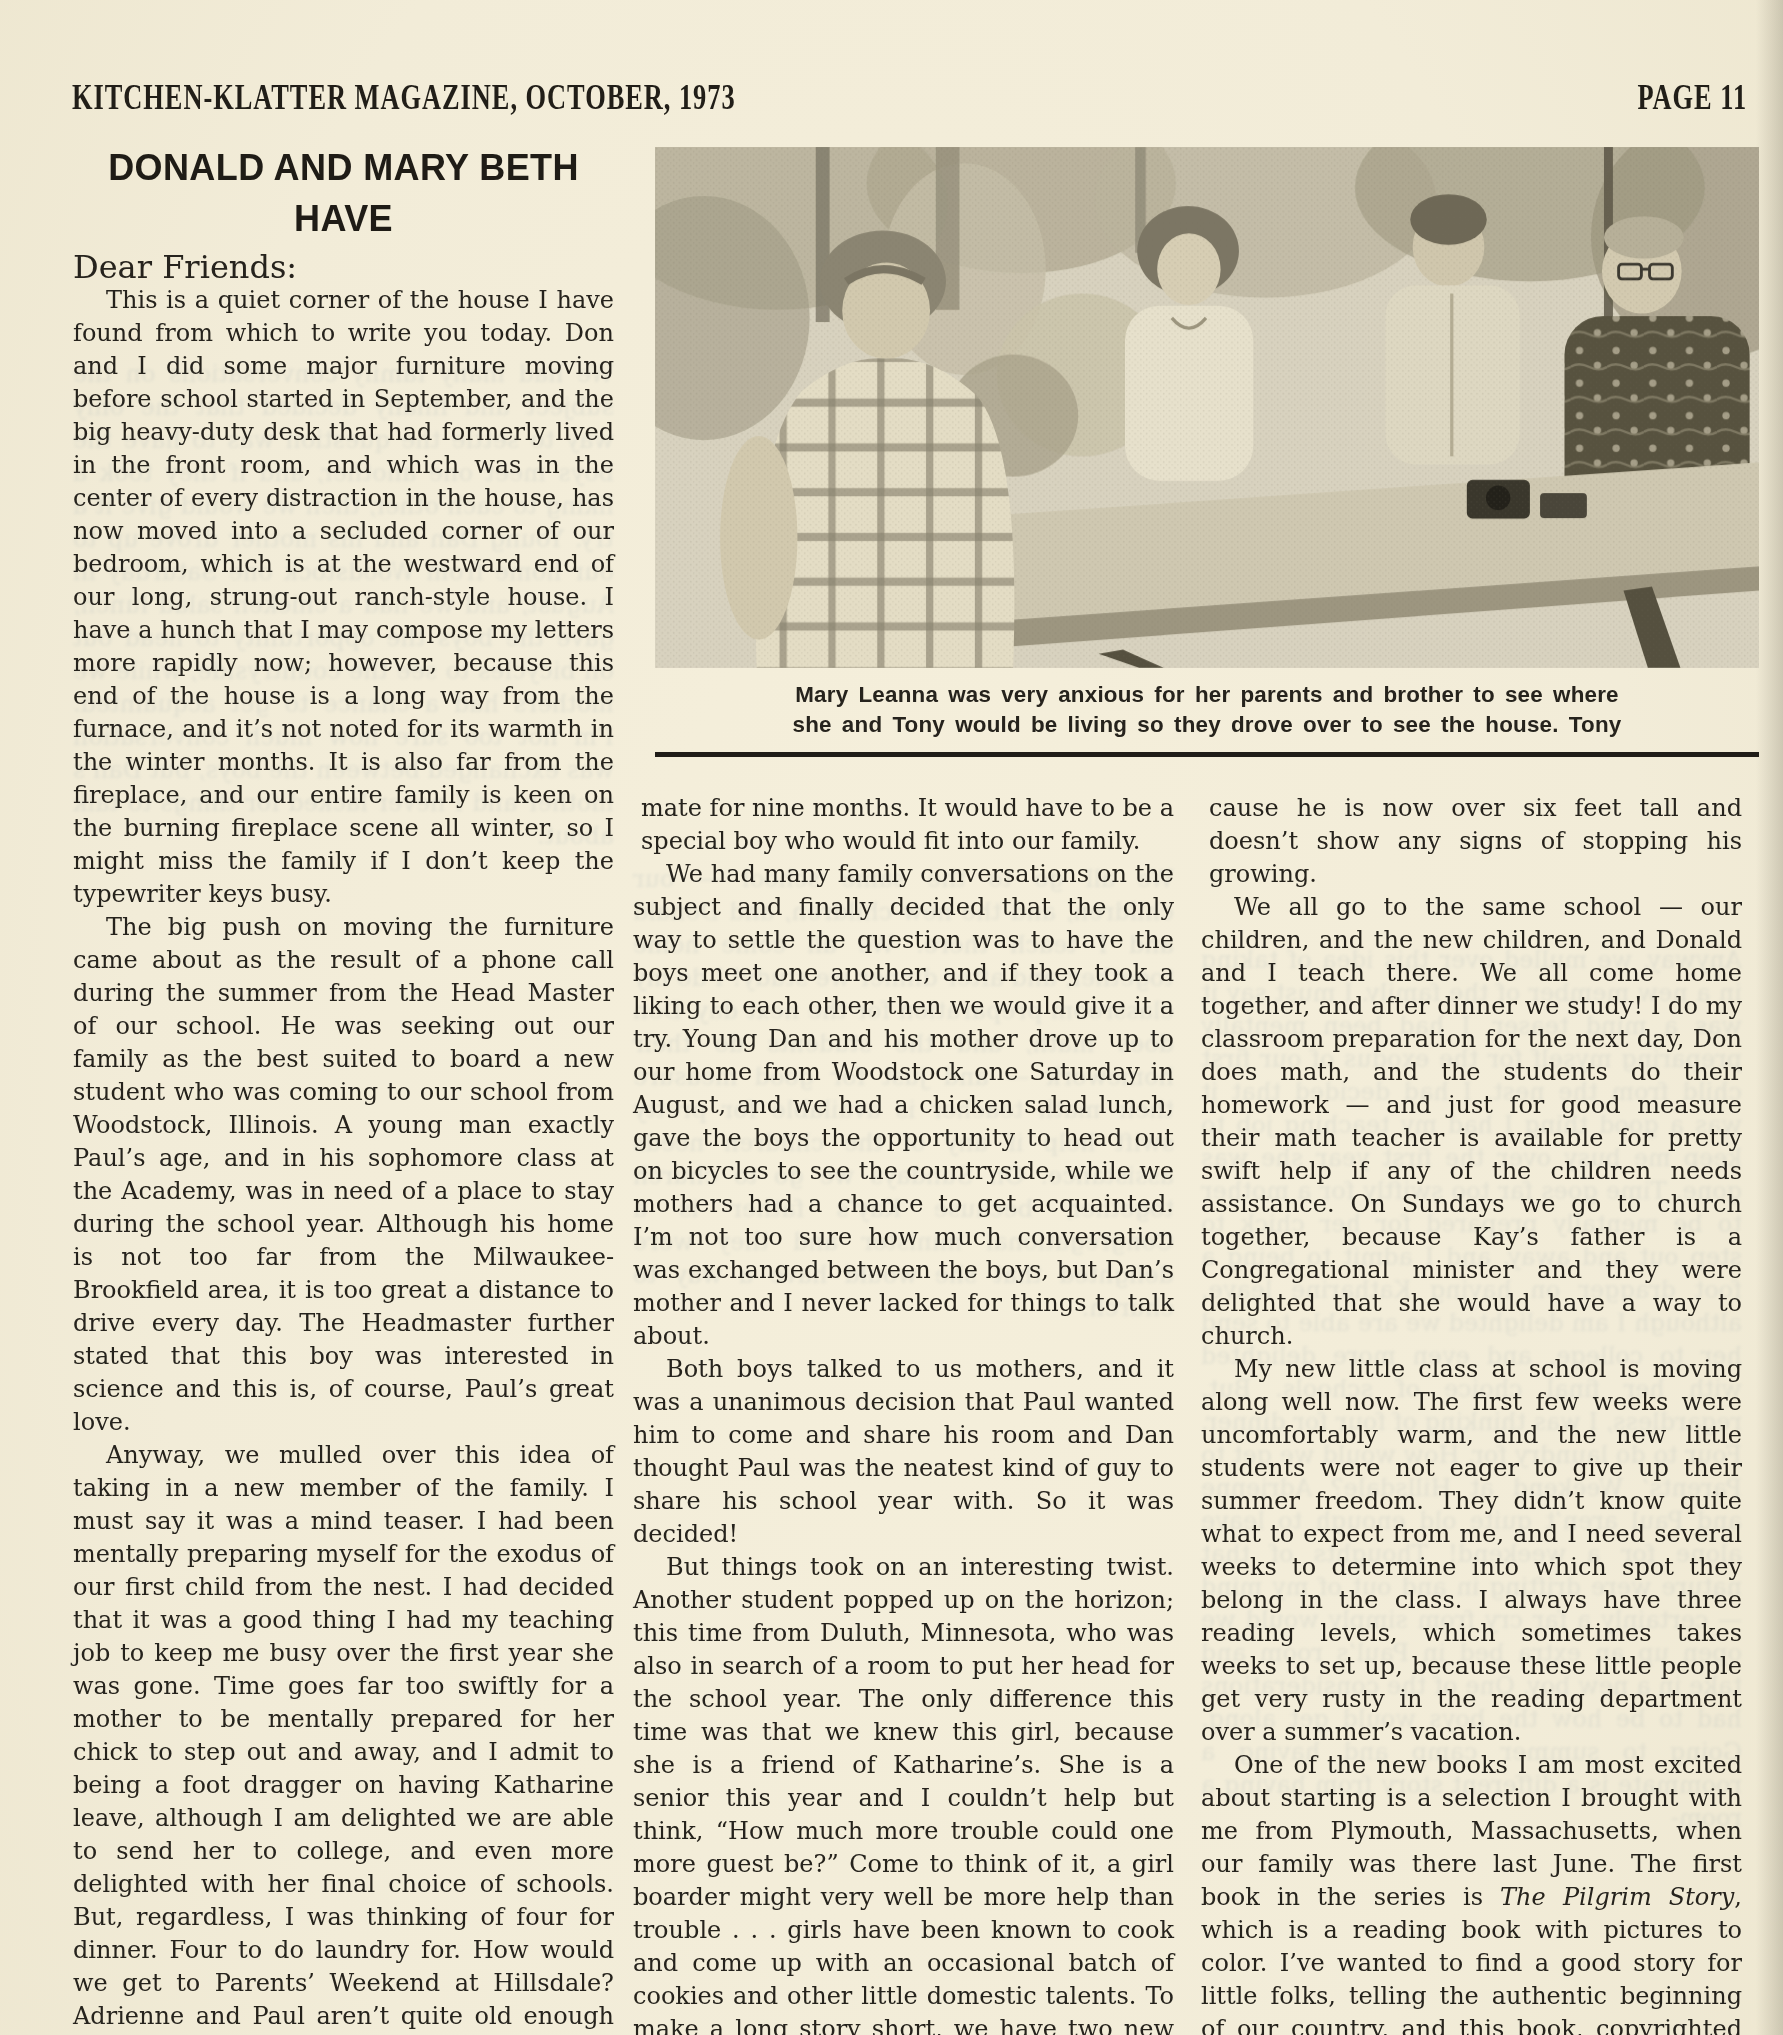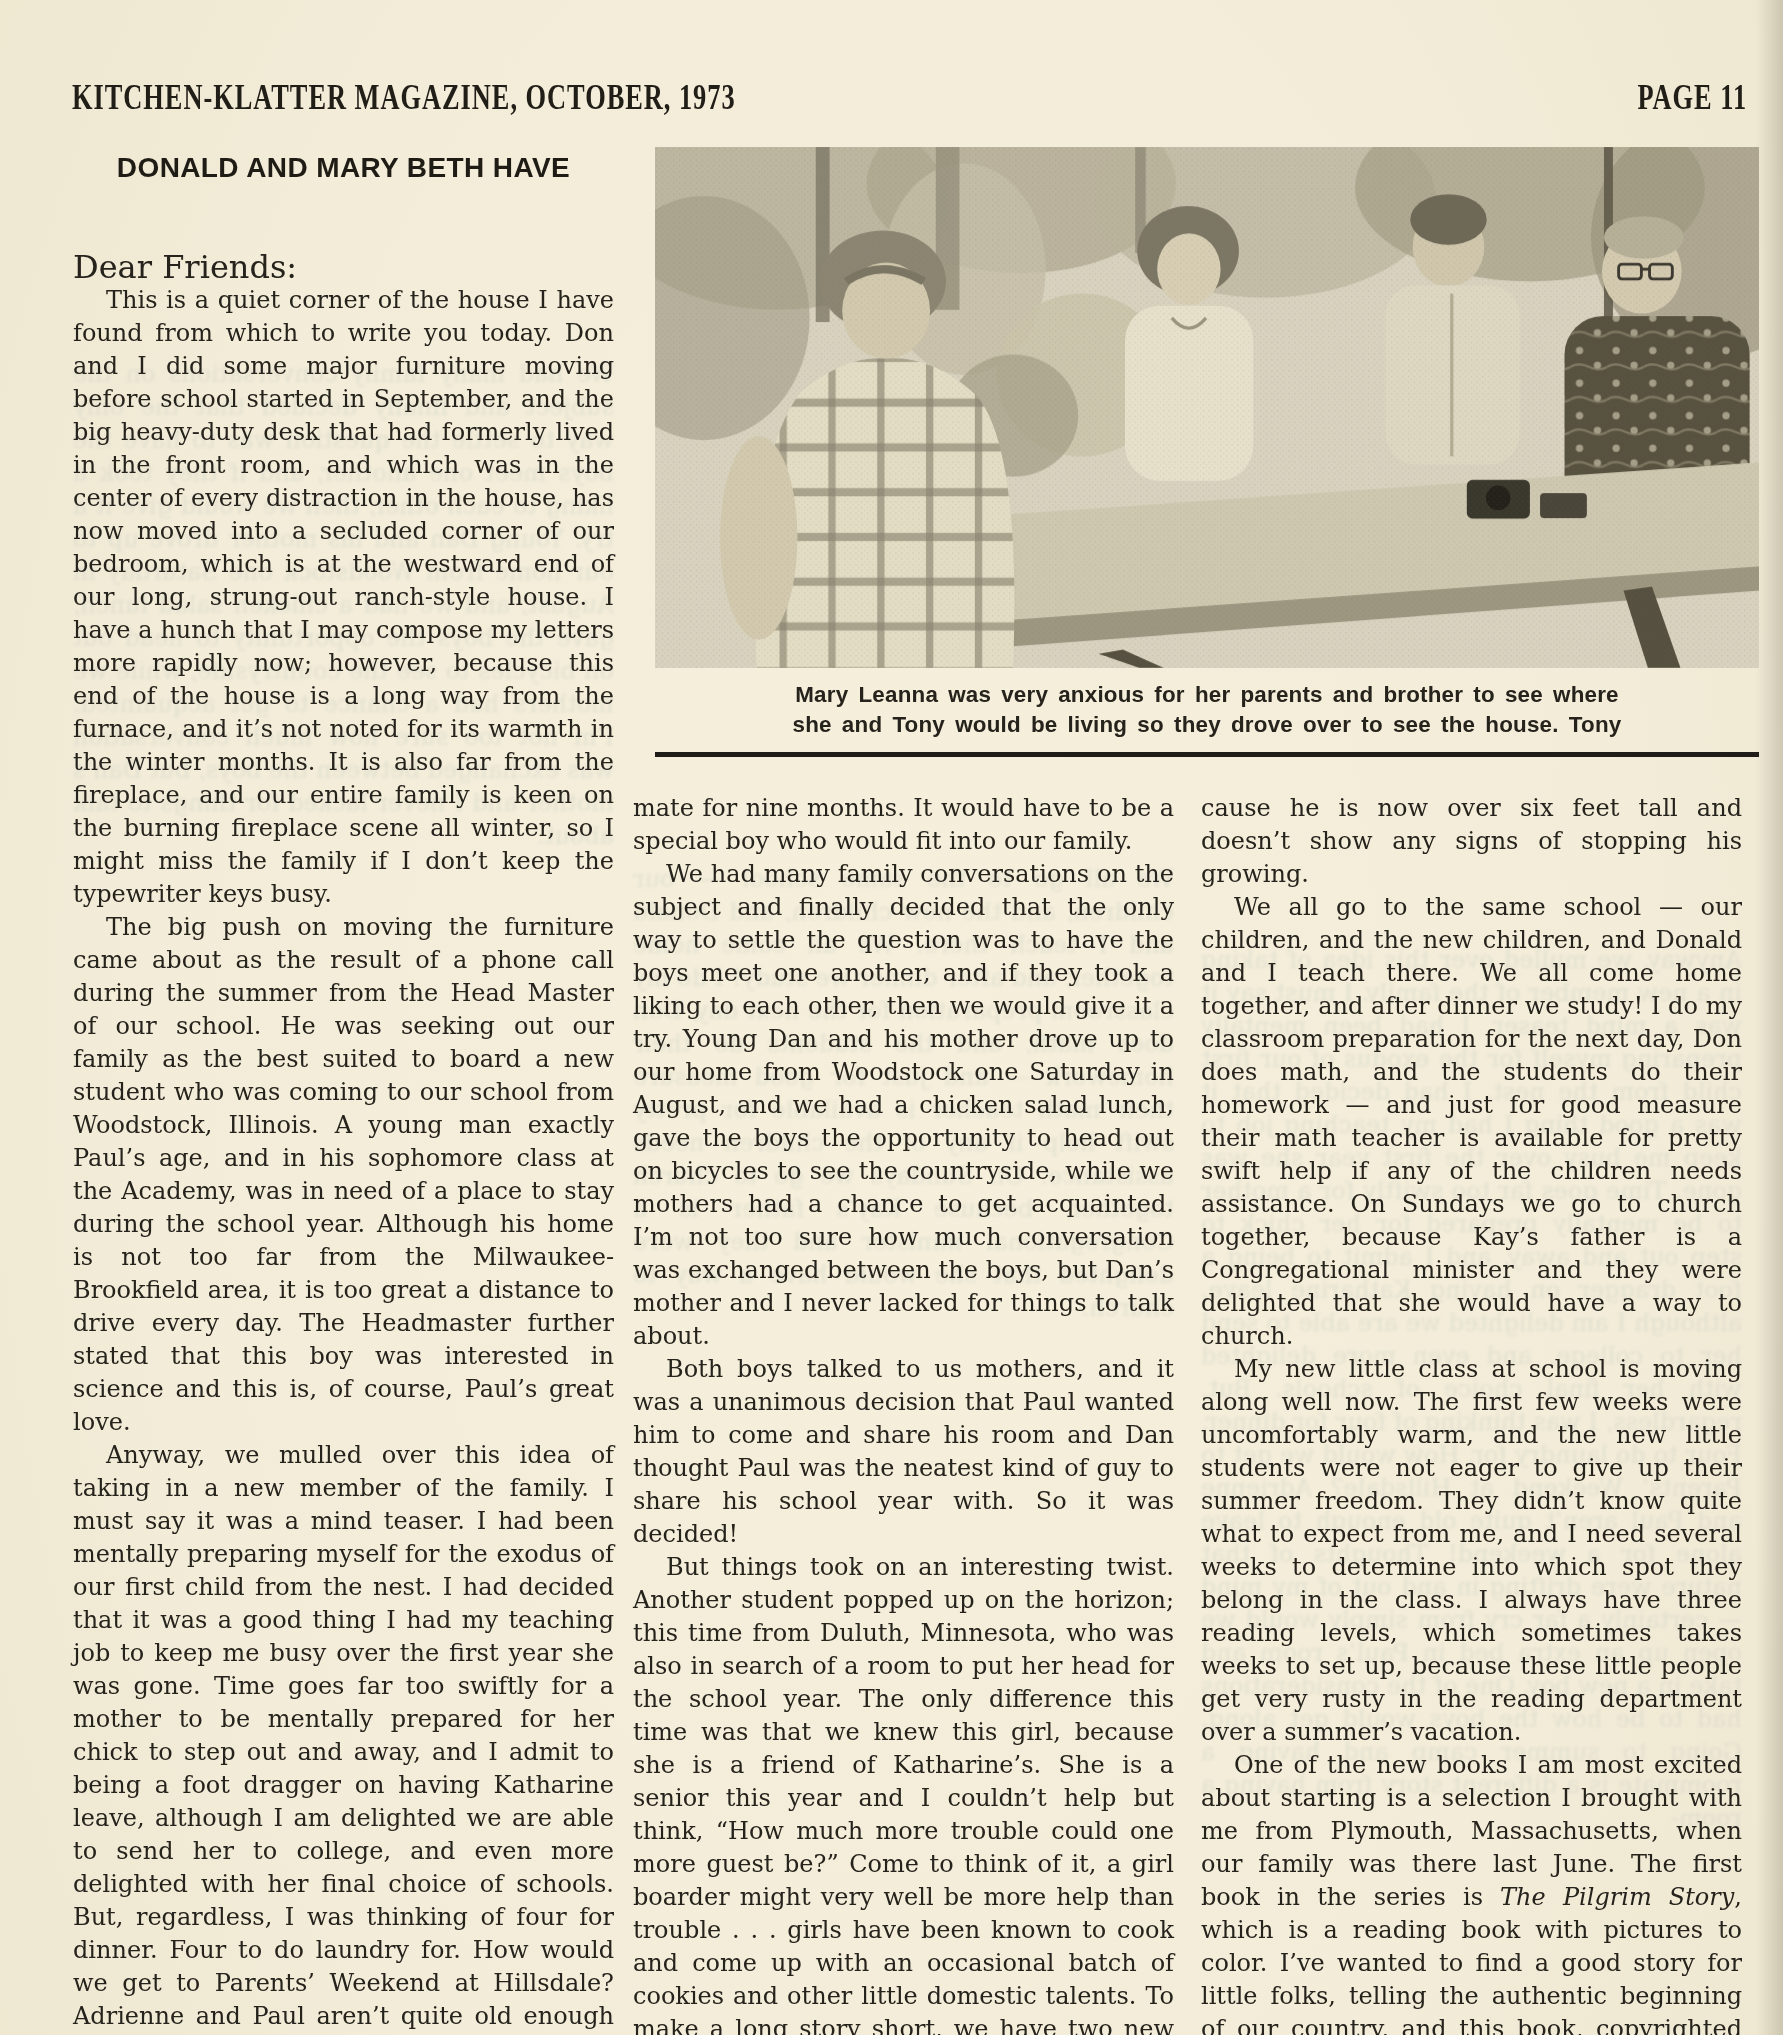--- a/index.html
+++ b/index.html
@@ -8,29 +8,29 @@
         color:#26231d;font-family:"DejaVu Serif",serif;}
   .edge-shadow{position:absolute;right:0;top:0;width:28.5px;height:100%;
         background:linear-gradient(to left, rgba(60,55,40,.20), rgba(60,55,40,0));}
   .header-left{position:absolute;left:72px;top:78px;white-space:nowrap;
         font-family:"Liberation Serif",serif;font-weight:700;font-size:33px;letter-spacing:1.2px;
         transform:scale(.80,1.08);transform-origin:left top;color:#211e18;}
   .header-right{position:absolute;right:37px;top:78px;white-space:nowrap;
         font-family:"Liberation Serif",serif;font-weight:700;font-size:33px;letter-spacing:1.2px;
         transform:scale(.80,1.08);transform-origin:right top;color:#211e18;}
   .title{position:absolute;left:73px;top:142px;width:541px;text-align:center;
-        font-family:"Liberation Sans",sans-serif;font-weight:700;font-size:28px;line-height:51px;
+        font-family:"Liberation Sans",sans-serif;font-weight:700;font-size:36px;line-height:51px;
         letter-spacing:0.4px;color:#1f1c16;z-index:2;}
   .salutation{position:absolute;left:73px;top:251px;font-size:32px;line-height:33px;z-index:2;}
   .col{position:absolute;width:541px;text-align:justify;font-size:24px;line-height:33px;z-index:2;}
   .col-left{left:73px;top:284px;}
   .col-mid{left:633px;top:792px;}
   .col-right{left:1201px;top:792px;}
   .para{margin:0;text-indent:33px;}
-  .para.cont{text-indent:0;}
+  .para.cont{text-indent:0;margin-left:8px;}
   .para i{font-style:italic;}
   .photo-wrap{position:absolute;left:638px;top:147px;width:1104px;z-index:2;padding-left:17px;}
   .photo{display:block;width:1104px;height:521px;}
   .caption{margin-top:12.2px;font-family:"Liberation Sans",sans-serif;font-weight:700;
         font-size:22.4px;line-height:30px;text-align:center;letter-spacing:0.2px;word-spacing:3.7px;
         color:#26231d;}
   .caption-rule{margin-top:11.4px;height:5.3px;background:#201d18;}
   .ghost{position:absolute;width:541px;text-align:justify;font-size:24px;line-height:33px;
         color:#7d93a0;opacity:.13;filter:blur(1.6px);transform:scaleX(-1);overflow:hidden;z-index:1;}
   .ghost-a{left:73px;top:358px;height:611px;}

